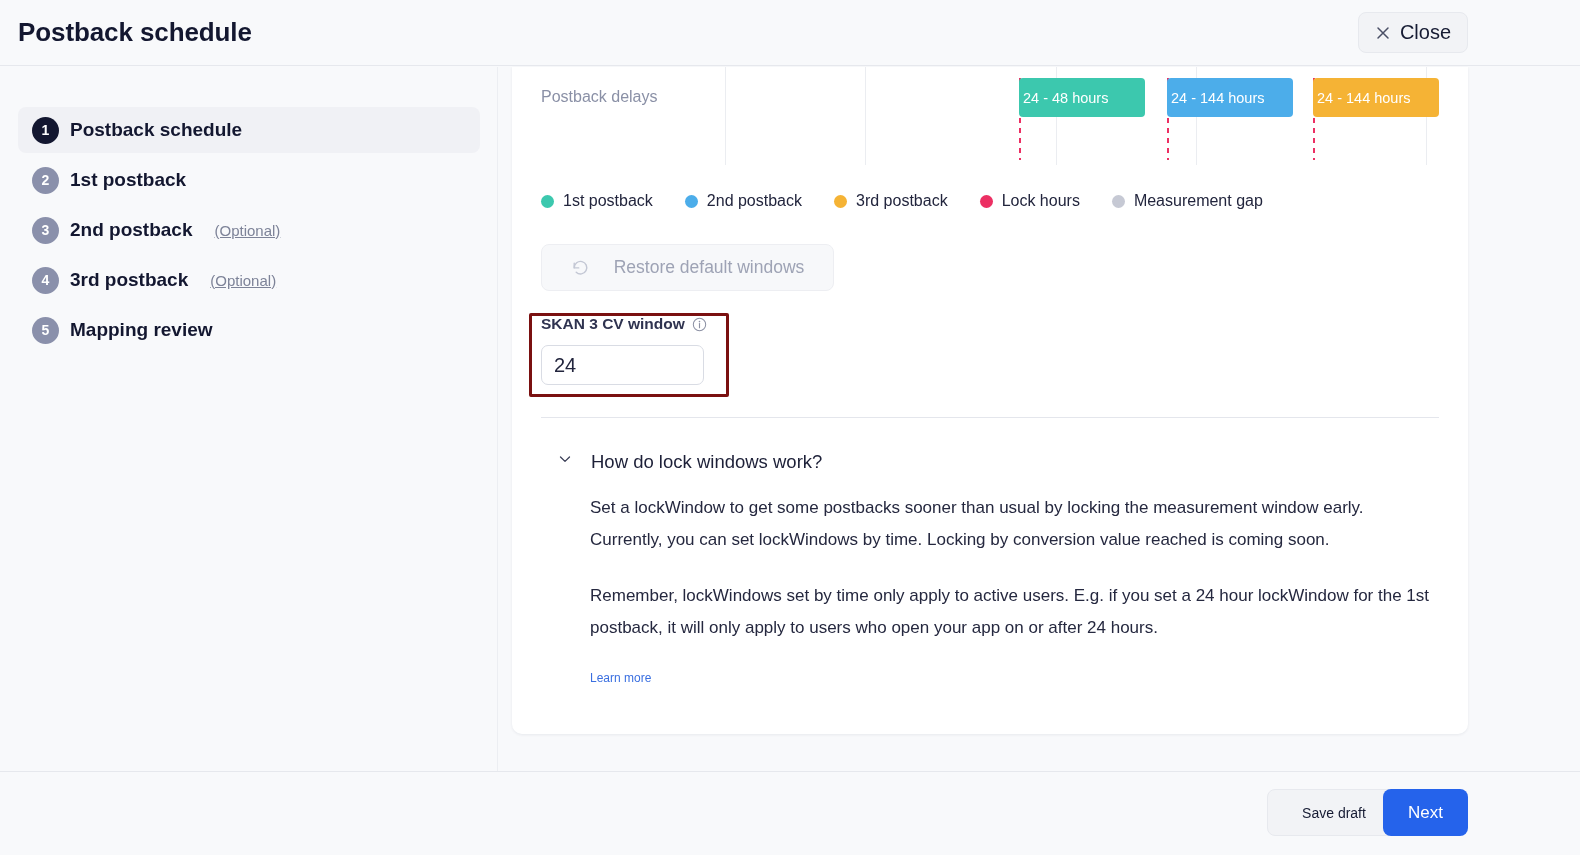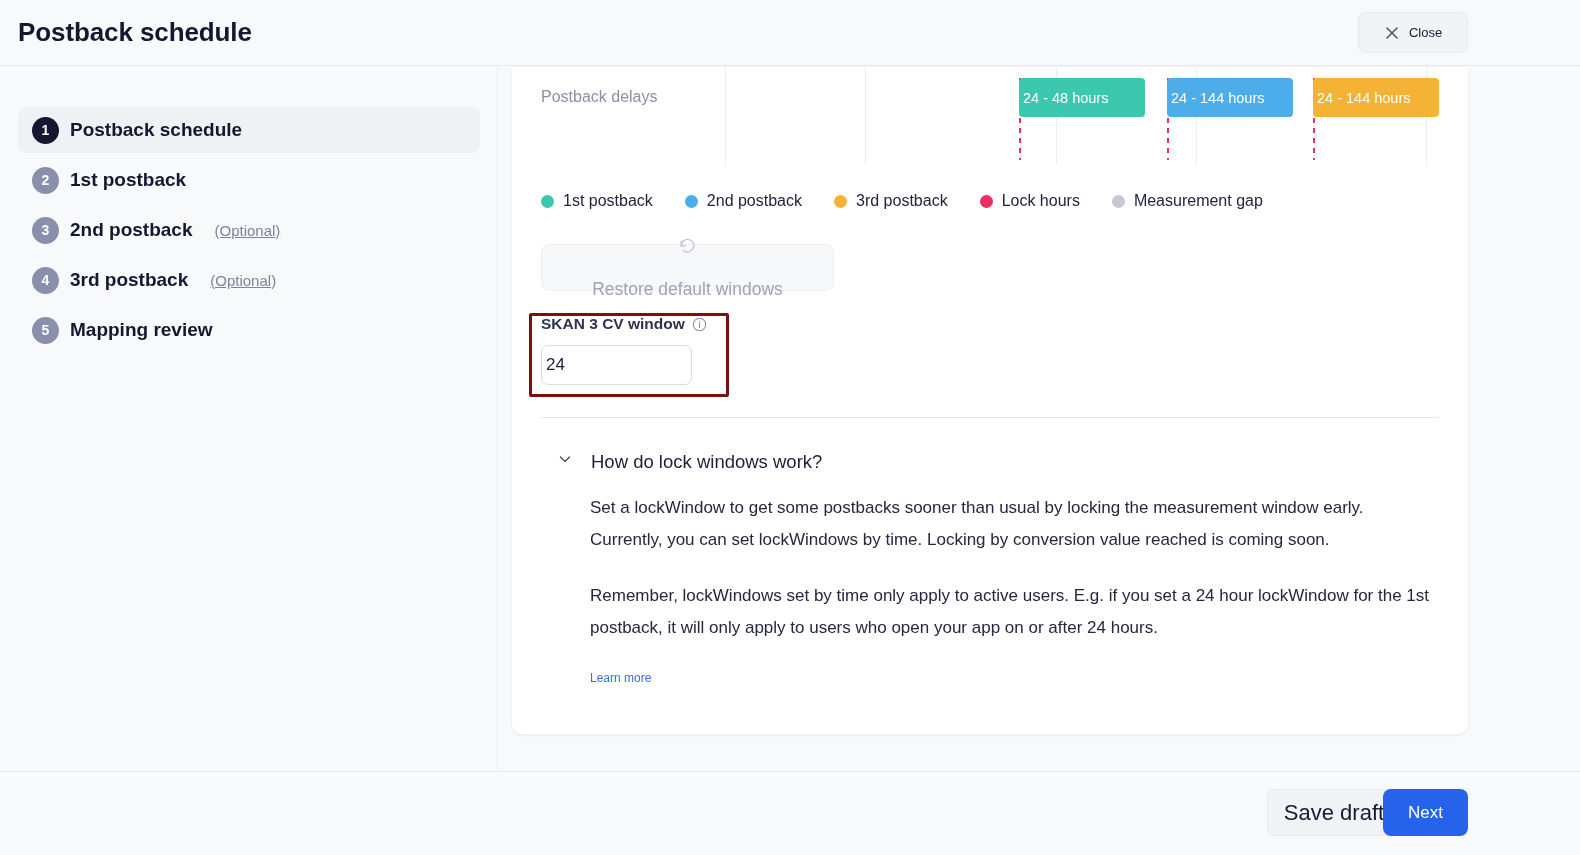--- a/index.html
+++ b/index.html
@@ -32,21 +32,21 @@
     position: absolute; right: 112px; top: 12px;
     width: 110px; height: 41px;
     background: #f2f3f6;
     border: 1px solid #e7e9ee;
     border-radius: 8px;
     display: flex; align-items: center; justify-content: center;
     gap: 9px;
     cursor: pointer;
   }
   .close-x { width: 16px; height: 16px; display: block; }
-  .close-label { font-size: 13px; color: #161b33; font-weight: 400; }
+  .close-label { font-size: 20px; color: #161b33; font-weight: 400; }
 
   
   .sidebar {
     position: absolute; left: 0; top: 67px;
     width: 498px; height: 704px;
     background: #f8f9fb;
     border-right: 1px solid #eceef2;
   }
   .step {
     position: absolute; left: 18px;
@@ -138,47 +138,46 @@
   
   .restore-button {
     position: absolute; left: 29px; top: 177px;
     width: 293px; height: 47px;
     background: #f7f8fa;
     border: 1px solid #edeef2;
     border-radius: 8px;
     display: flex; align-items: center; justify-content: center;
     gap: 24px;
     cursor: default;
-    flex-direction: column;
   }
   .restore-icon { width: 19px; height: 19px; display: block; }
   .restore-label { font-size: 17.5px; color: #9ea3b5; }
 
   
   .annotation-box {
     position: absolute; left: 17px; top: 246px;
     width: 200px; height: 84px;
     border: 3px solid #7a1010;
     border-radius: 2px;
   }
   .skan-label-row {
     position: absolute; left: 29px; top: 248px;
     display: flex; align-items: center; gap: 7px;
   }
   .skan-label { font-size: 15.5px; font-weight: 700; color: #2f3350; }
   .info-icon { width: 15px; height: 15px; display: block; }
   .skan-input {
     position: absolute; left: 29px; top: 278px;
-    width: 151px; height: 40px;
+    width: 163px; height: 40px;
     background: #ffffff;
     border: 1px solid #d9dce4;
     border-radius: 7px;
     font-family: "Liberation Sans", sans-serif;
-    font-size: 17px; color: #22253d;
-    padding: 0 4px;
+    font-size: 20px; color: #22253d;
+    padding: 0 12px;
     outline: none;
   }
 
   
   .divider {
     position: absolute; left: 29px; top: 350px;
     width: 898px; height: 1px;
     background: #e4e6ec;
   }
 
@@ -210,21 +209,21 @@
     background: #f8f9fb;
     border-top: 1px solid #e6e8ed;
   }
   .save-draft-button {
     position: absolute; right: 179px; top: 17px;
     width: 134px; height: 47px;
     background: #f2f3f6;
     border: 1px solid #e7e9ee;
     border-radius: 8px;
     font-family: "Liberation Sans", sans-serif;
-    font-size: 22px; color: #161b33;
+    font-size: 14px; color: #161b33;
     cursor: pointer;
   }
   .next-button {
     position: absolute; right: 112px; top: 17px;
     width: 85px; height: 47px;
     background: #2563eb;
     border: none;
     border-radius: 8px;
     font-family: "Liberation Sans", sans-serif;
     font-size: 17px; color: #ffffff;

